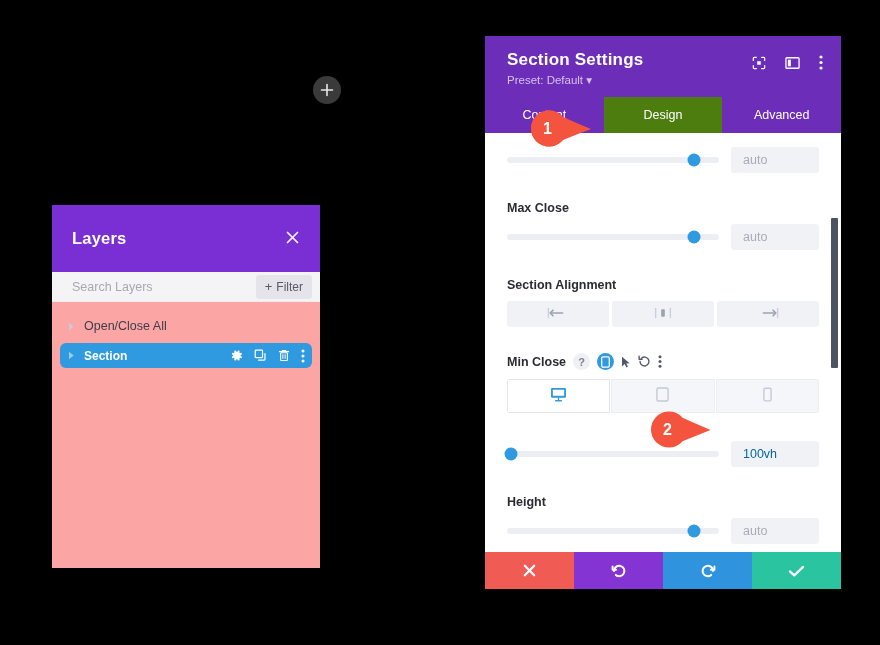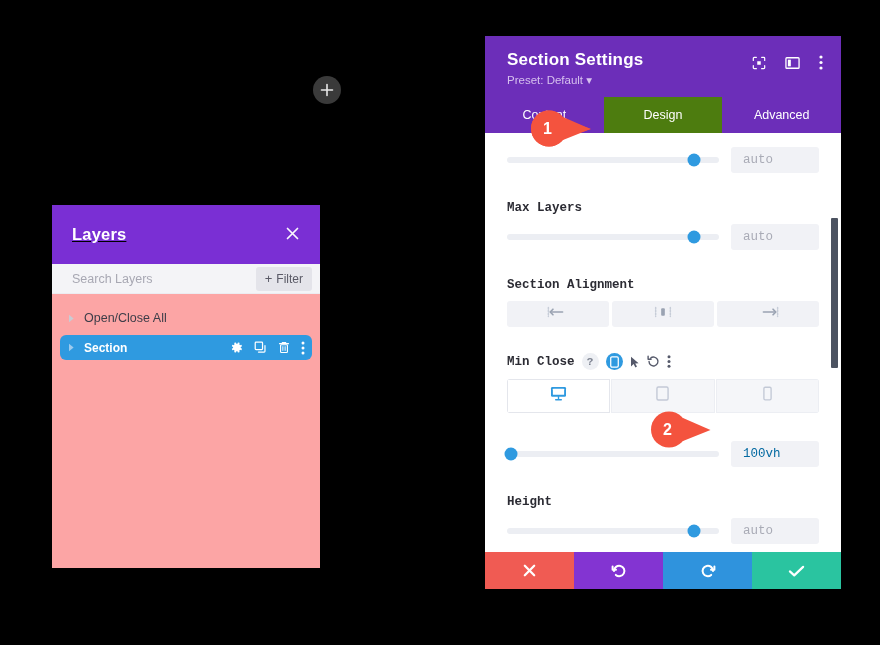--- a/index.html
+++ b/index.html
@@ -24,24 +24,23 @@
   
   .layers {
     position: absolute; left: 52px; top: 205px;
     width: 268px; height: 363px;
     background: #ffffff;
     box-shadow: 0 2px 14px rgba(0,0,0,.55);
     display: flex; flex-direction: column;
     overflow: hidden;
   }
   .layers-head {
-    height: 59px; background: #7A2FD4;
+    height: 67px; background: #7A2FD4;
     display: flex; align-items: center; justify-content: space-between;
     padding: 0 20px;
-    text-decoration: underline;
   }
   .layers-title {
     color: #ffffff; font-size: 16.5px; font-weight: bold;
     letter-spacing: .2px;
   }
   .layers-close {
     color: #ffffff; font-size: 19px; line-height: 1;
     cursor: pointer; font-weight: 400; opacity: .97;
   }
   .layers-search {
@@ -103,21 +102,21 @@
 
   .set-tabs { display: flex; background: #6C2EB9; height: 36px; position: relative; }
   .set-tab {
     flex: 1; display: flex; align-items: center; justify-content: center;
     color: #ffffff; font-size: 12.5px; cursor: pointer; height: 100%;
   }
   .set-tab.active { background: #4d7c0f; }
 
   .set-scroll {
     flex: 1; background: #fff; position: relative;
-    padding: 0 22px; overflow: hidden; font-family: Liberation Mono, monospace;
+    padding: 0 22px; overflow: hidden;
   }
   .field { padding-top: 2px; }
   .field-label {
     font-size: 12.5px; color: #2b2b33; font-weight: bold;
     margin-bottom: 9px; display: flex; align-items: center; gap: 7px;
   }
   .slider-row { display: flex; align-items: center; gap: 12px; margin-bottom: 26px; }
   .slider {
     flex: 1; height: 6px; background: #eceef3; border-radius: 3px;
     position: relative; cursor: pointer;
@@ -302,21 +301,21 @@
       <div class="field" style="padding-top:14px;">
         <div class="slider-row">
           <div class="slider">
             <span class="knob" style="left:88%;"></span>
           </div>
           <div class="val-box">auto</div>
         </div>
       </div>
 
       <div class="field">
-        <div class="field-label">Max Layers</div>
+        <div class="field-label">Max Close</div>
         <div class="slider-row">
           <div class="slider">
             <span class="knob" style="left:88%;"></span>
           </div>
           <div class="val-box">auto</div>
         </div>
       </div>
 
       <div class="field">
         <div class="field-label">Section Alignment</div>

